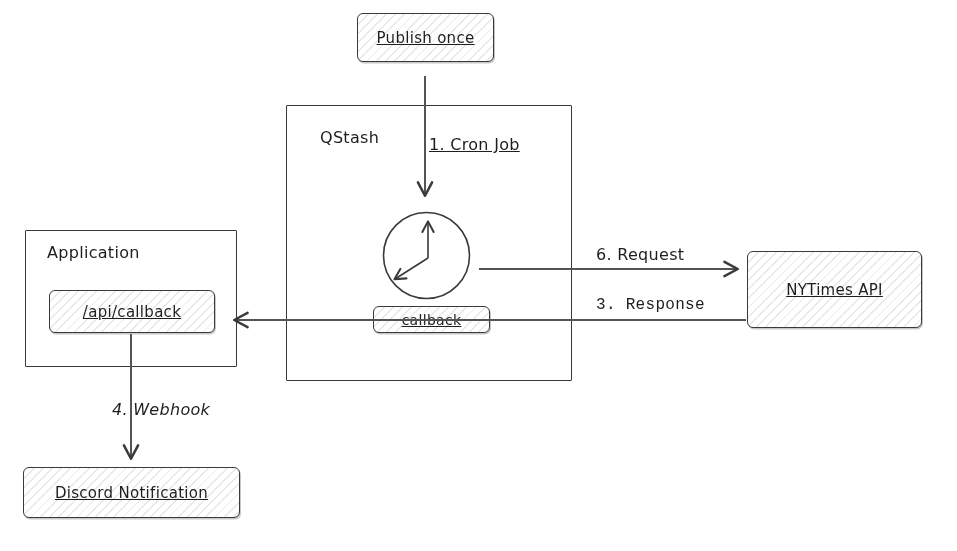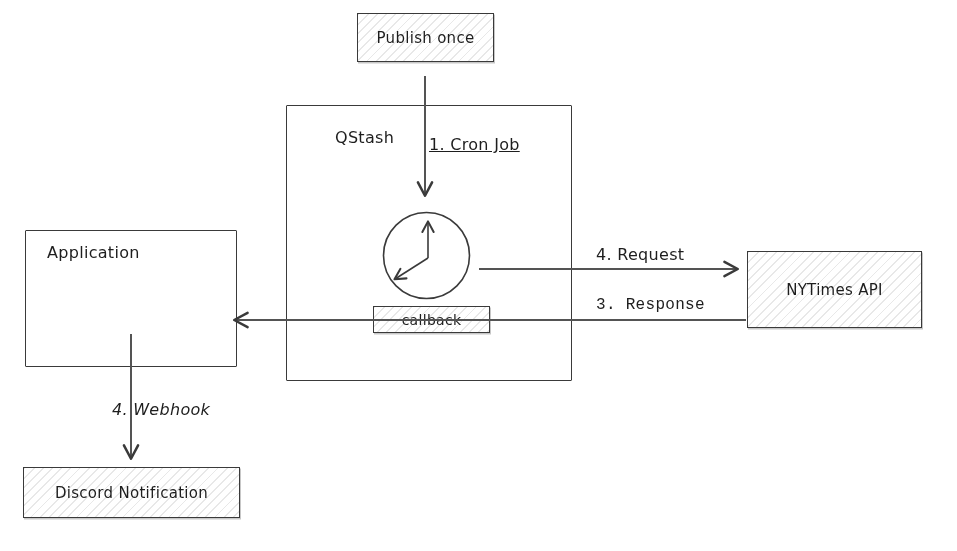--- a/index.html
+++ b/index.html
@@ -23,50 +23,51 @@
     white-space: nowrap;
     z-index: 2;
   }
   .outline {
     border: 1.6px solid #3a3a3a;
     background: transparent;
     border-radius: 1px;
   }
   .hatch {
     border: 1.8px solid #3a3a3a;
-    border-radius: 0;
+    border-radius: 6px;
     background-color: #ffffff;
     background-image: repeating-linear-gradient(
       135deg,
       rgba(30,30,30,0.10) 0px,
       rgba(30,30,30,0.10) 1.3px,
       transparent 1.3px,
       transparent 6.5px
     );
     box-shadow: 1px 1.5px 0 rgba(0,0,0,0.22);
+    text-decoration: underline;
   }
   .corner-label {
     position: absolute;
     font-size: 16px;
     letter-spacing: 0.3px;
     white-space: nowrap;
     z-index: 2;
   }
   .edge-label {
     position: absolute;
     font-size: 16px;
     letter-spacing: 0.3px;
     white-space: nowrap;
     z-index: 4;
     background: transparent;
   }
   
   .n-publish   { left: 357px; top: 13px;  width: 137px; height: 49px; }
   .n-qstash    { left: 286px; top: 105px; width: 286px; height: 276px; }
-  .l-qstash    { left: 320px; top: 128px; margin-left: 15px; }
+  .l-qstash    { left: 320px; top: 128px; }
   .n-callback  { left: 373px; top: 306px; width: 117px; height: 27px; font-size: 14px; }
   .n-app       { left: 25px;  top: 230px; width: 212px; height: 137px; }
   .l-app       { left: 47px;  top: 243px; }
   .n-apicb     { left: 49px;  top: 290px; width: 166px; height: 43px; }
   .n-nytimes   { left: 747px; top: 251px; width: 175px; height: 77px; }
   .n-discord   { left: 23px;  top: 467px; width: 217px; height: 51px; }
   
   .l-cron      { left: 429px; top: 135px; text-decoration: underline; }
   .l-request   { left: 596px; top: 245px; }
   .l-response  { left: 596px; top: 296px; font-family: Liberation Mono, monospace; }
@@ -91,20 +92,23 @@
   <div class="corner-label l-app">Application</div>
 
   <div class="node hatch n-publish">
     <span>Publish once</span>
   </div>
 
   <div class="node hatch n-callback">
     <span>callback</span>
   </div>
 
+  <div class="node hatch n-apicb">
+    <span>/api/callback</span>
+  </div>
 
   <div class="node hatch n-discord">
     <span>Discord Notification</span>
   </div>
 
   <div class="node hatch n-nytimes">
     <span>NYTimes API</span>
   </div>
 
   <svg class="edges-svg" viewBox="0 0 957 551" xmlns="http://www.w3.org/2000/svg">
@@ -123,17 +127,17 @@
     <line x1="425" y1="76" x2="425" y2="195" stroke="#545454" stroke-width="2" marker-end="url(#arrowOpen)"></line>
 
     <line x1="479" y1="269" x2="737" y2="269" stroke="#545454" stroke-width="2" marker-end="url(#arrowOpen)"></line>
 
     <line x1="746" y1="320" x2="235" y2="320" stroke="#545454" stroke-width="2" marker-end="url(#arrowOpen)"></line>
 
     <line x1="131" y1="334" x2="131" y2="458" stroke="#545454" stroke-width="2" marker-end="url(#arrowOpen)"></line>
   </svg>
 
   <div class="edge-label l-cron">1. Cron Job</div>
-  <div class="edge-label l-request">4. Request</div>
+  <div class="edge-label l-request">6. Request</div>
   <div class="edge-label l-response">3. Response</div>
   <div class="edge-label l-webhook">4. Webhook</div>
 
 </div>
 
 </body></html>

